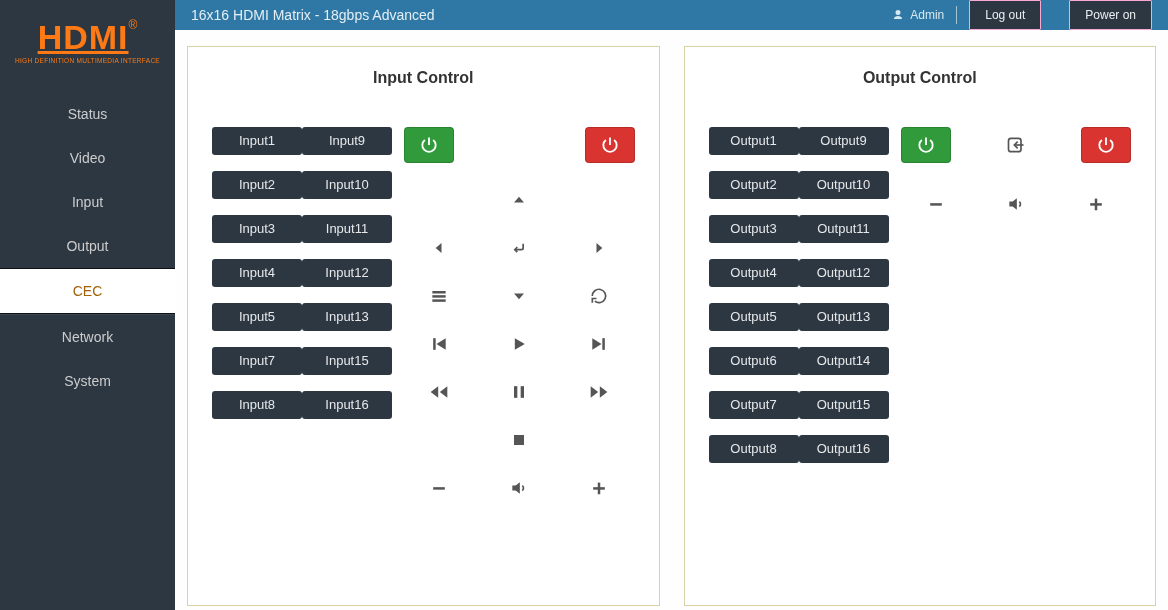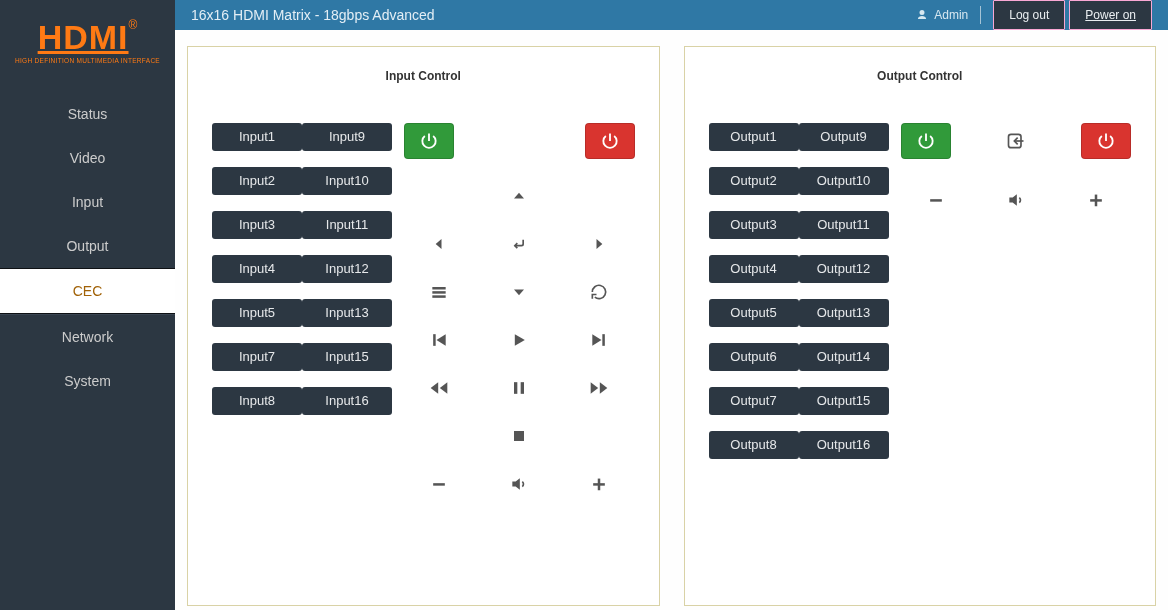--- a/index.html
+++ b/index.html
@@ -13,25 +13,25 @@
   .nav-item { color: #ccc; font-size: 14px; text-align: center; padding: 14px 0; cursor: pointer; }
   .nav-item.active { background: #fff; color: #a16207; border-top: 1px solid #0e1114; border-bottom: 1px solid #0e1114;}
   .nav-sep { height: 1px; background: #3a4552; margin: 0;}
   .main { flex: 1; display: flex; flex-direction: column; }
   .topbar { background: #2f78a5; height: 42px; display: flex; align-items: center; padding: 0 16px; }
   .pagetitle { color: #e3eef5; font-size: 14px; }
   .topbar-spacer { flex: 1; }
   .admin { display: flex; align-items: center; color: #d6e7f0; font-size: 12px; cursor: pointer; gap: 6px; }
   .divider { width: 1px; height: 18px; background: #a5c4d6; margin: 0 12px; }
   .btn { background: #2c3742; color: #eaeef1; font-size: 12px; padding: 7px 15px; border: 1px solid #f9a8d4; border-radius: 1px; cursor: pointer; }
-  .btn + .btn { margin-left: 4px; text-decoration: underline; }
+  .btn + .btn { margin-left: 28px; }
   .content { flex: 1; padding: 16px 12px; background: #fefefe; }
   .panels { display: flex; gap: 24px; height: 560px; }
   .panel { border: 1px solid #d9d2a6; background: #fff; flex: 1; padding: 22px 24px 30px 24px; }
-  .panel-title { text-align: center; font-size: 12px; font-weight: bold; color: #333; margin-bottom: 32px; }
+  .panel-title { text-align: center; font-size: 16px; font-weight: bold; color: #333; margin-bottom: 32px; }
   .panel-body { display: flex; gap: 12px; margin-top: 40px; }
   .pairs { display: flex; flex-direction: column; gap: 16px; }
   .pair { display: flex; }
   .chip { background: #2c3742; color: #e6e8ea; font-size: 13px; width: 90px; height: 28px; line-height: 28px; text-align: center; border-radius: 3px; cursor: pointer; }
   .chip + .chip { margin-left: 0; }
   .ctrlarea { flex: 1; display: flex; flex-direction: column; }
   .powrow { display: flex; align-items: center; margin-bottom: 22px; gap: 10px; }
   .powBtn { width: 50px; height: 36px; border-radius: 4px; display: flex; align-items: center; justify-content: center; cursor: pointer; border: 1px solid rgba(0,0,0,.15); }
   .powBtn.green { background: #319a3a; }
   .powBtn.red   { background: #d9342f; }

